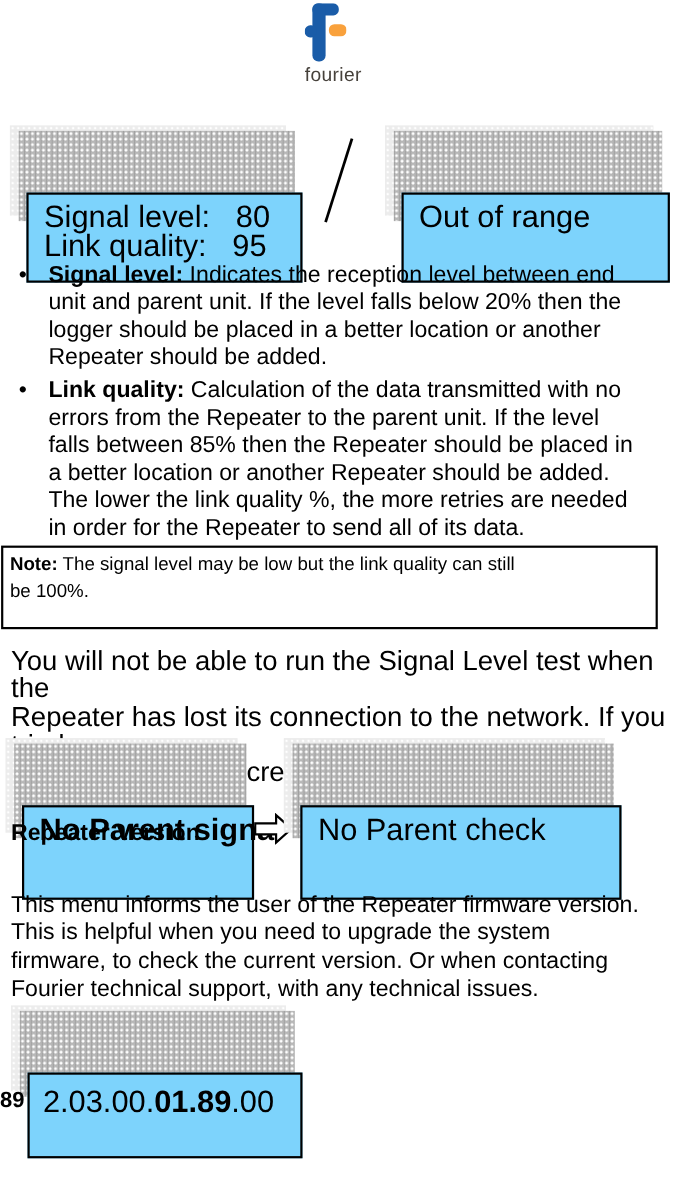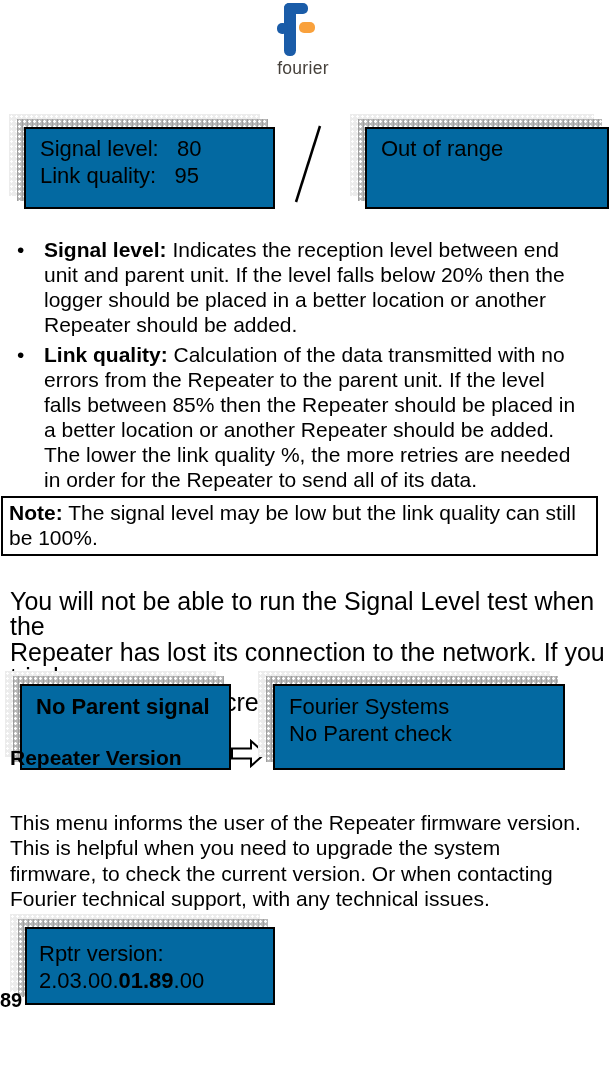--- a/index.html
+++ b/index.html
@@ -20,21 +20,21 @@
   .lcd .sh1 { left:-15px; top:-13px;
     background-color:#ececec;
     background-image: radial-gradient(circle, #ffffff 1px, rgba(0,0,0,0) 1.4px);
     background-size:5px 5px; }
   .lcd .sh2 { left:-7px; top:-8px;
     background-color:#b7b7b7;
     background-image: radial-gradient(circle, #ffffff 1.1px, rgba(0,0,0,0) 1.5px),
       linear-gradient(90deg, rgba(90,90,90,0.25) 1px, rgba(0,0,0,0) 1px);
     background-size:5px 5px, 5px 5px; }
   .lcd .screen { position:relative; width:100%; height:100%; box-sizing:border-box;
-    background:#0369a1; border:2.5px solid #000; font-size:22px; line-height:27px; }
+    background:#7dd3fc; border:2.5px solid #000; font-size:28px; line-height:27px;margin-top:48px; }
   .lcd .line { white-space:pre; padding-left:14px; }
 
   #lcd-signal   { left:24px;  top:127px; width:251px; height:82px; }
   #lcd-signal .screen { padding-top:6px; }
   #lcd-range    { left:365px; top:127px; width:244px; height:82px;border-radius:19px; }
   #lcd-range .screen { padding-top:6px; }
   #lcd-noparent { left:20px;  top:684px; width:211px; height:86px; }
   #lcd-noparent .screen { padding-top:7px;font-weight:bold; }
   #lcd-fourier  { left:273px; top:684px; width:292px; height:86px; }
   #lcd-fourier .screen { padding-top:7px; }
@@ -49,21 +49,21 @@
   
   .ws { white-space:pre-line; }
   #bullets { position:absolute; left:17px; top:237px; width:578px;
     font-size:21px; line-height:25px; }
   .bullet { display:flex; }
   .bullet + .bullet { margin-top:5px; }
   .bullet-marker { flex:0 0 27px; }
   .bullet-text { flex:1; }
 
   #note { position:absolute; left:1px; top:496px; width:597px; box-sizing:border-box;
-    border:2px solid #000; padding:2px 6px 4px 6px; font-size:21px; line-height:25px; }
+    border:2px solid #000; padding:2px 6px 20px 6px; font-size:17px; line-height:25px; }
 
   #para-connection { position:absolute; left:10px; top:589px; width:600px;
     font-size:25px; line-height:25.3px; }
 
   #heading-repeater-version { position:absolute; left:10px; top:746px;
     font-size:21px; font-weight:bold; }
 
   #para-version { position:absolute; left:10px; top:810px; width:600px;
     font-size:21px; line-height:25.3px; }
 
@@ -143,36 +143,34 @@
   </div>
 
   <svg id="arrow" width="36" height="29" viewBox="0 0 36 29">
     <polygon points="1,9.5 20,9.5 20,2 34,14.5 20,27 20,19.5 1,19.5" fill="#ffffff" stroke="#000" stroke-width="2"></polygon>
   </svg>
 
   <div class="lcd" id="lcd-fourier">
     <div class="sh1"></div>
     <div class="sh2"></div>
     <div class="screen">
-      <div class="line">Fourier Systems</div>
       <div class="line">No Parent check</div>
     </div>
   </div>
 
   <div id="heading-repeater-version">Repeater Version</div>
 
   <div id="para-version" class="ws">This menu informs the user of the Repeater firmware version.
 This is helpful when you need to upgrade the system
 firmware, to check the current version. Or when contacting
 Fourier technical support, with any technical issues.</div>
 
   <div class="lcd" id="lcd-version">
     <div class="sh1"></div>
     <div class="sh2"></div>
     <div class="screen">
-      <div class="line">Rptr version:</div>
       <div class="line"><span>2.03.00.</span><b>01.89</b><span>.00</span></div>
     </div>
   </div>
 
   <div id="page-number">89</div>
 
 </div>
 
 </body></html>

